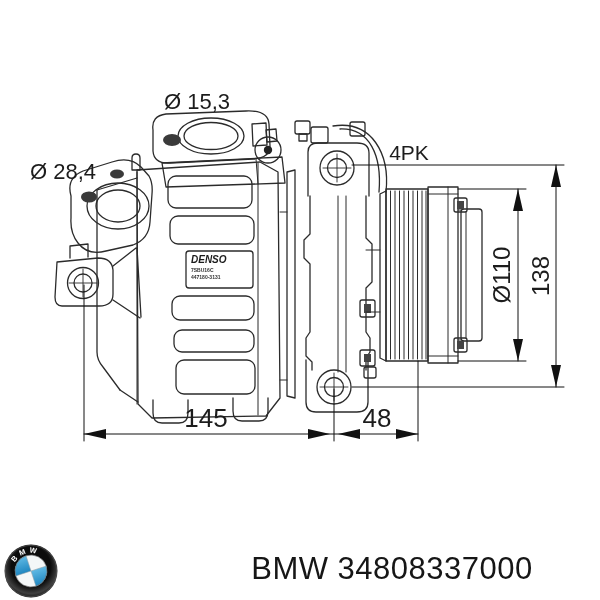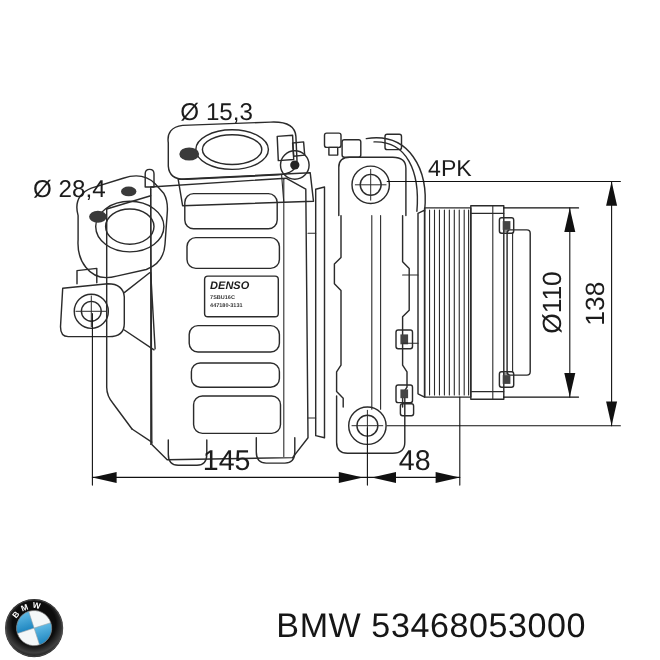--- a/index.html
+++ b/index.html
@@ -188,14 +188,14 @@
       <path d="M27,27 L27,11 A16,16 0 0 0 11,27 Z" fill="url(#blueGrad)"></path>
       <path d="M27,27 L27,43 A16,16 0 0 0 43,27 Z" fill="url(#blueGrad)"></path>
       <path d="M11,27 L43,27 M27,11 L27,43" stroke="#97a2a8" stroke-width="0.5" fill="none"></path>
       <circle cx="27" cy="27" r="16" fill="none" stroke="#6b6b6b" stroke-width="0.6"></circle>
       <text class="logo-letters" text-anchor="middle">
         <textPath href="#bmwArc" startOffset="50%">BMW</textPath>
       </text>
     </g>
   </svg>
 
-  <div id="footer-caption">BMW 53468053000</div>
+  <div id="footer-caption">BMW 34808337000</div>
 </div>
 
 </body></html>

